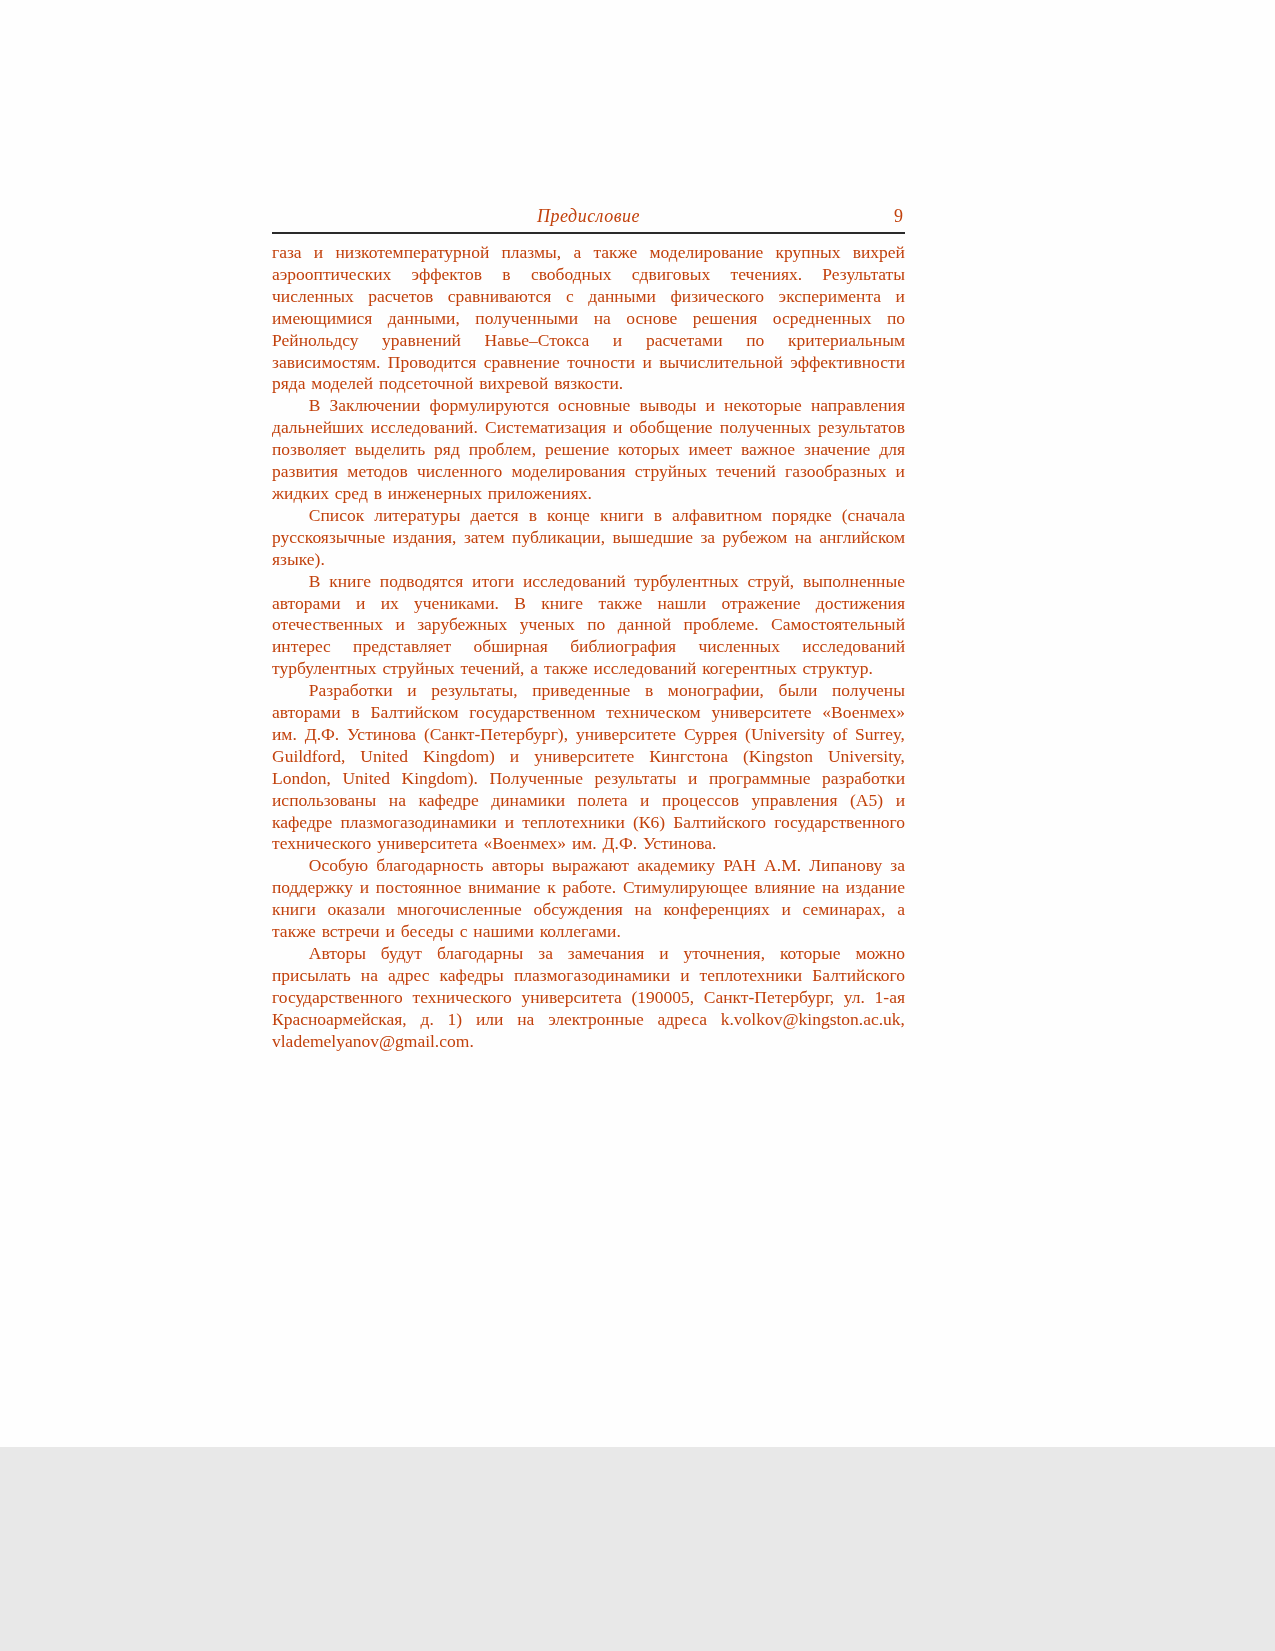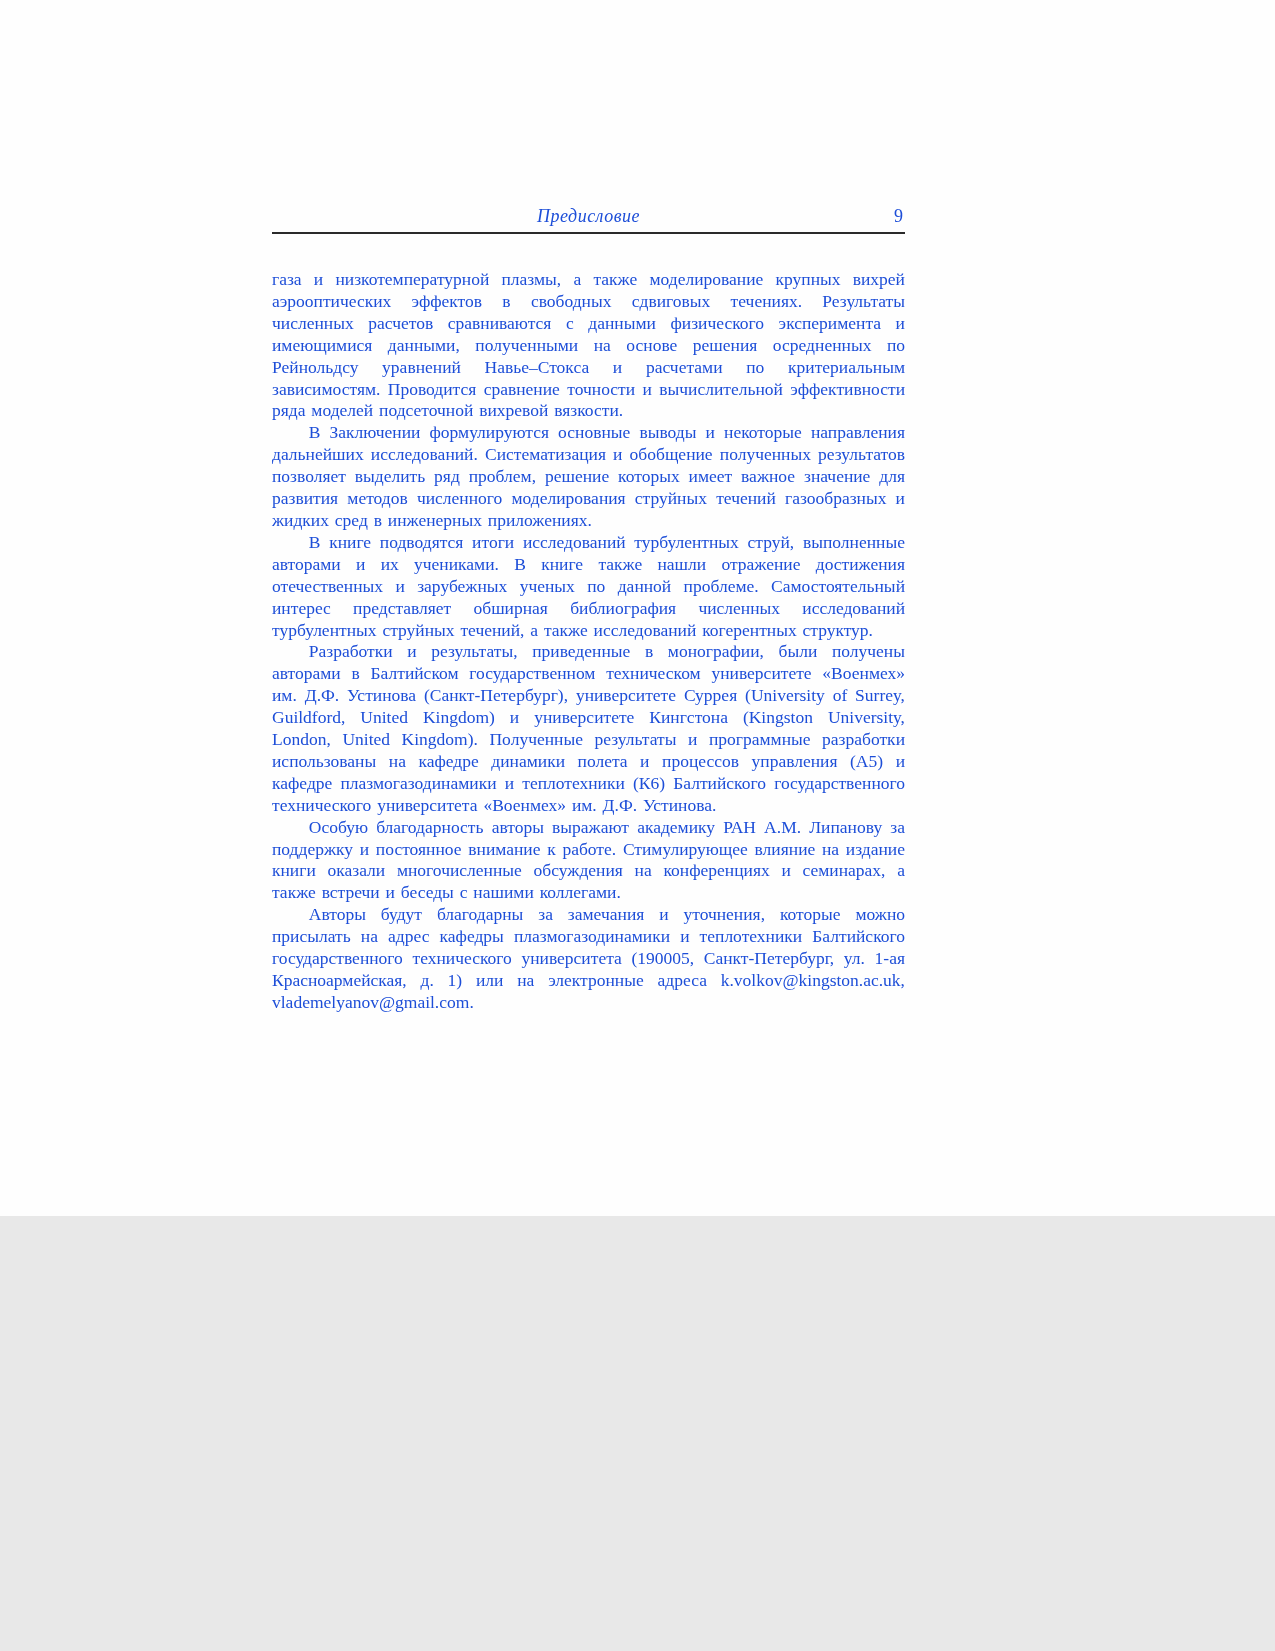--- a/index.html
+++ b/index.html
@@ -3,25 +3,25 @@
 <meta charset="utf-8">
 <style>
   html, body {
     margin: 0;
     padding: 0;
     background: #e8e8e8;
   }
   .page {
     position: relative;
     width: 1275px;
-    height: 1216px;
+    height: 1447px;
     background: #fefefe;
     margin: 0 auto;
     font-family: "Liberation Serif", "DejaVu Serif", serif;
-    color: #1d4ed8;
+    color: #c2410c;
     overflow: hidden;
   }
   .content {
     position: absolute;
     left: 272px;
     top: 204px;
     width: 633px;
   }
   .running-header {
     position: relative;
@@ -41,21 +41,21 @@
     position: absolute;
     right: 2px;
     top: 0;
   }
   .header-rule {
     margin-top: 4px;
     border-bottom: 2px solid #2a2a2a;
     height: 0;
   }
   .body-text {
-    margin-top: 35px;
+    margin-top: 8px;
   }
   .para {
     margin: 0;
     font-size: 17.5px;
     line-height: 21.9px;
     text-align: justify;
     word-spacing: 1.5px;
   }
   .para.indent {
     text-indent: 2.1em;
@@ -77,20 +77,21 @@
     <div class="running-header">
       <span class="header-title">Предисловие</span>
       <span class="page-number">9</span>
     </div>
 
     <div class="header-rule"></div>
 
     <div class="body-text">
       <p class="para">газа и низкотемпературной плазмы, а также моделирование крупных вихрей аэрооптических эффектов в свободных сдвиговых течениях. Результаты численных расчетов сравниваются с данными физического эксперимента и имеющимися данными, полученными на основе решения осредненных по Рейнольдсу уравнений Навье–Стокса и расчетами по критериальным зависимостям. Проводится сравнение точности и вычислительной эффективности ряда моделей подсеточной вихревой вязкости.</p>
       <p class="para indent">В Заключении формулируются основные выводы и некоторые направления дальнейших исследований. Систематизация и обобщение полученных результатов позволяет выделить ряд проблем, решение которых имеет важное значение для развития методов численного моделирования струйных течений газообразных и жидких сред в инженерных приложениях.</p>
+      <p class="para indent">Список литературы дается в конце книги в алфавитном порядке (сначала русскоязычные издания, затем публикации, вышедшие за рубежом на английском языке).</p>
       <p class="para indent">В книге подводятся итоги исследований турбулентных струй, выполненные авторами и их учениками. В книге также нашли отражение достижения отечественных и зарубежных ученых по данной проблеме. Самостоятельный интерес представляет обширная библиография численных исследований турбулентных струйных течений, а также исследований когерентных структур.</p>
       <p class="para indent">Разработки и результаты, приведенные в монографии, были получены авторами в Балтийском государственном техническом университете «Военмех» им. Д.Ф. Устинова (Санкт-Петербург), университете Суррея (University of Surrey, Guildford, United Kingdom) и университете Кингстона (Kingston University, London, United Kingdom). Полученные результаты и программные разработки использованы на кафедре динамики полета и процессов управления (А5) и кафедре плазмогазодинамики и теплотехники (К6) Балтийского государственного технического университета «Военмех» им. Д.Ф. Устинова.</p>
       <p class="para indent">Особую благодарность авторы выражают академику РАН А.М. Липанову за поддержку и постоянное внимание к работе. Стимулирующее влияние на издание книги оказали многочисленные обсуждения на конференциях и семинарах, а также встречи и беседы с нашими коллегами.</p>
       <p class="para indent">Авторы будут благодарны за замечания и уточнения, которые можно присылать на адрес кафедры плазмогазодинамики и теплотехники Балтийского государственного технического университета (190005, Санкт-Петербург, ул. 1-ая Красноармейская, д. 1) или на электронные адреса k.volkov@kingston.ac.uk, vlademelyanov@gmail.com.</p>
     </div>
 
 
   </div>
 </div>
 

